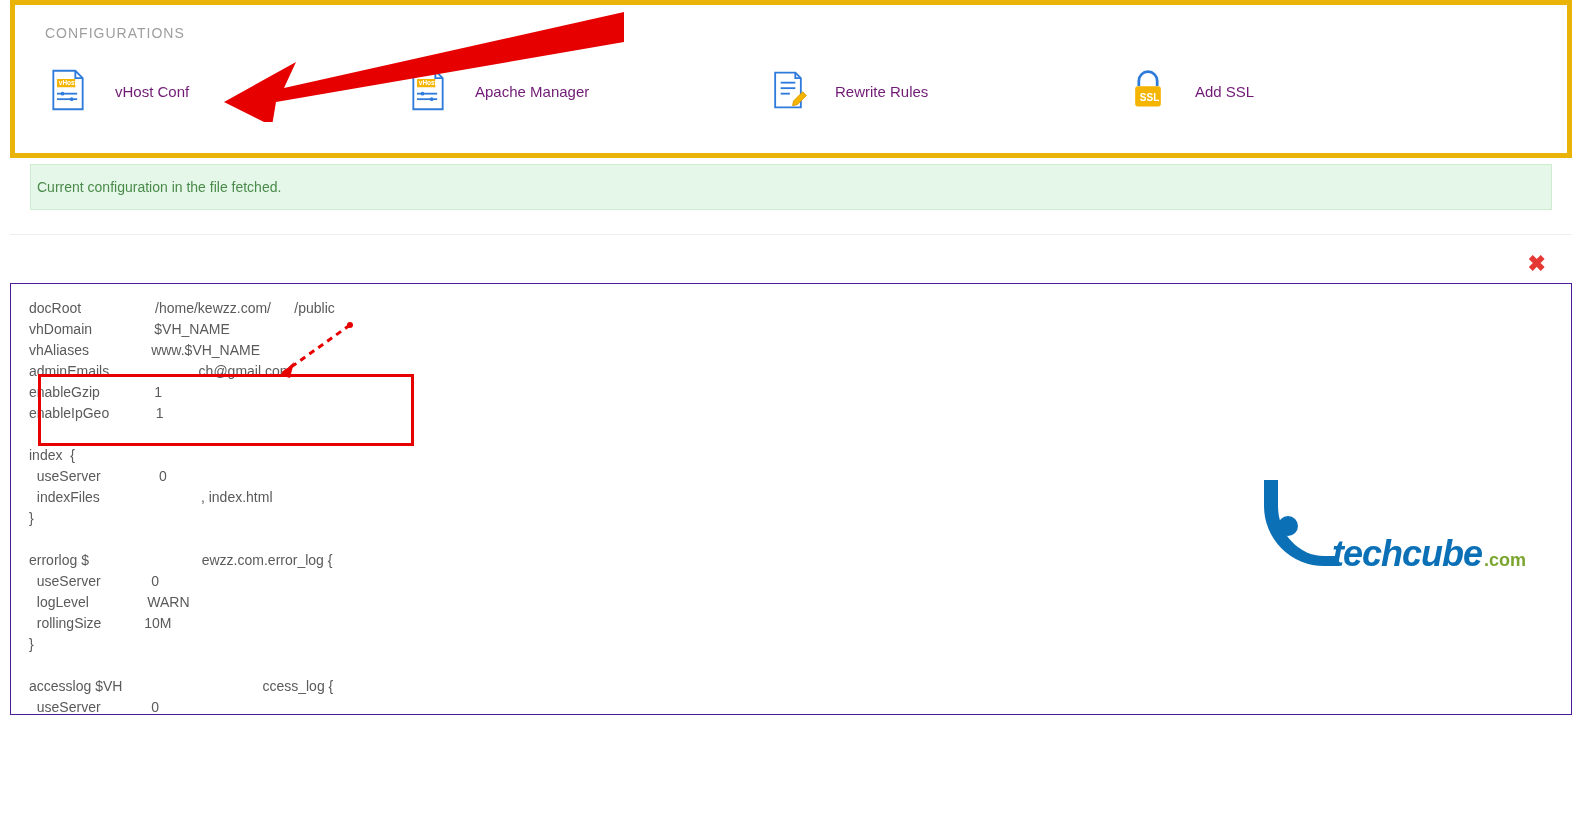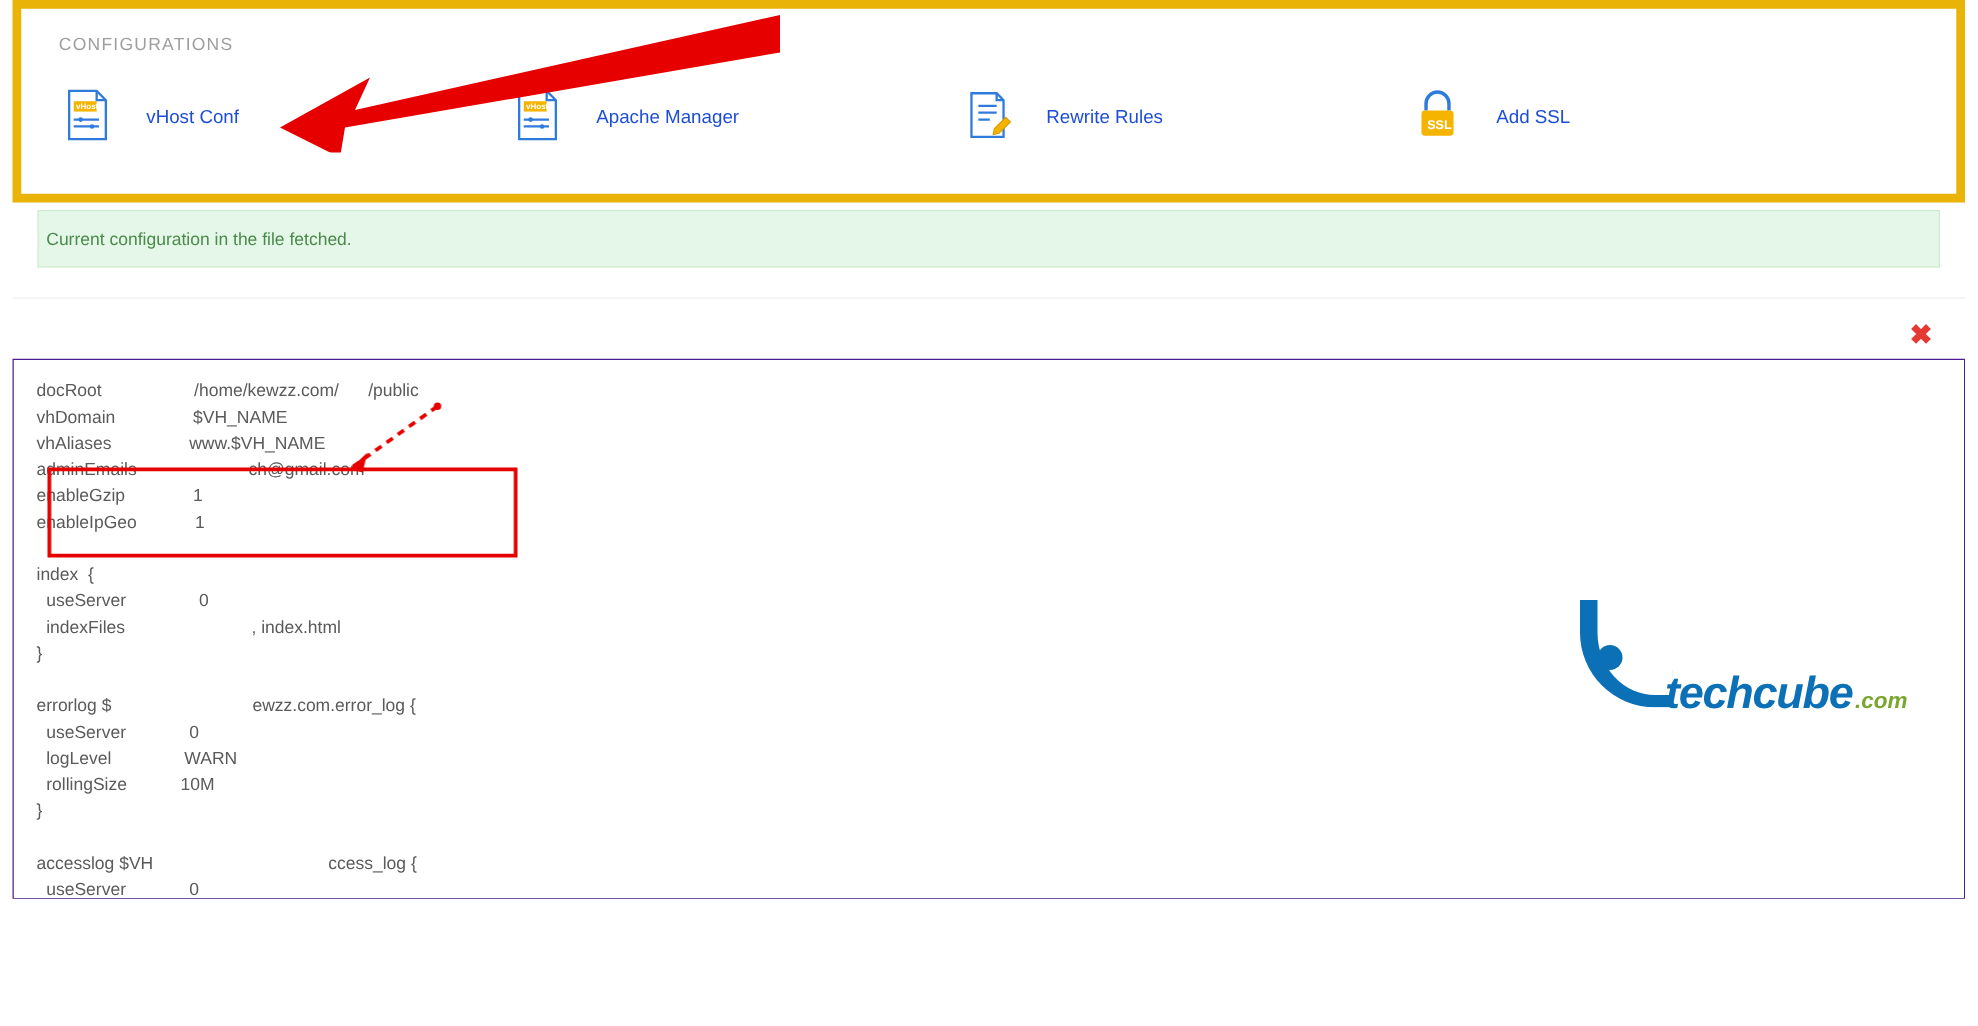--- a/index.html
+++ b/index.html
@@ -1,38 +1,38 @@
 <!DOCTYPE html>
 <html><head>
 <meta charset="utf-8">
 <style>
   html,body{margin:0;padding:0;width:1582px;height:821px;background:#fff;font-family:"Segoe UI",Arial,sans-serif;color:#6a6a6a;font-size:14px;overflow:hidden}
-  .panel{background:#fff;border:7px solid #eab308;margin:0 10px;padding:20px 30px 10px 30px}
+  .panel{background:#fff;border:5px solid #eab308;margin:0 10px;padding:20px 30px 10px 30px}
   .section-title{letter-spacing:1px;color:#9e9e9e;font-size:14px;margin:0 0 18px 0}
   .tiles{display:flex;flex-wrap:wrap}
   .tile{display:flex;align-items:center;width:360px;height:56px;margin:4px 0 24px 0;cursor:pointer}
   .tile .ic{width:46px;height:46px;display:flex;align-items:flex-start;justify-content:center;margin-right:24px}
-  .tile .lbl{color:#1d4ed8;font-size:15px}
+  .tile .lbl{color:#701a75;font-size:15px}
   .alert{background:#e5f7e8;border:1px solid #cfeccf;color:#4a8a4a;padding:14px 6px;margin:6px 30px 0 30px;font-size:14px}
   .divider{height:1px;background:#eee;margin:24px 10px 0 10px}
   .close-x{color:#e53935;font-size:22px;font-weight:bold;text-align:right;padding:16px 36px 0 0;cursor:pointer}
   .editor-wrap{position:relative;margin:6px 10px 0 10px;border:1px solid #4c1d95;height:430px}
   .editor{width:100%;height:100%;border:none;resize:none;outline:none;font-family:"Segoe UI",Arial,sans-serif;font-size:14px;color:#5a5a5a;padding:14px 18px;box-sizing:border-box;line-height:1.5;white-space:pre;overflow-y:scroll}
   
   .hl-box{position:absolute;border:3px solid #e60000;pointer-events:none}
   
   .dashed-arrow{position:absolute;pointer-events:none}
   
   .big-arrow{position:absolute;pointer-events:none}
   
   .wm{position:absolute;right:56px;top:480px;pointer-events:none;display:flex;align-items:baseline}
   .wm-dot{width:20px;height:20px;border-radius:50%;background:#0b70b5;position:relative;top:-30px;left:34px}
   .wm-swoosh{width:60px;height:76px;border-left:14px solid #0b70b5;border-bottom:10px solid #0b70b5;border-radius:0 0 0 60px;display:inline-block}
   .wm-text{font-size:36px;font-weight:bold;color:#0b70b5;letter-spacing:-1px;font-style:italic;margin-left:-6px}
-  .wm-com{color:#7aa62f;font-size:18px;font-weight:bold;font-style:italic;margin-left:2px}
+  .wm-com{color:#7aa62f;font-size:18px;font-weight:bold;margin-left:2px}
 
   
   svg.icon{width:44px;height:44px}
 </style>
 </head>
 <body>
 
 <div class="panel">
   <div class="section-title">CONFIGURATIONS</div>
 

